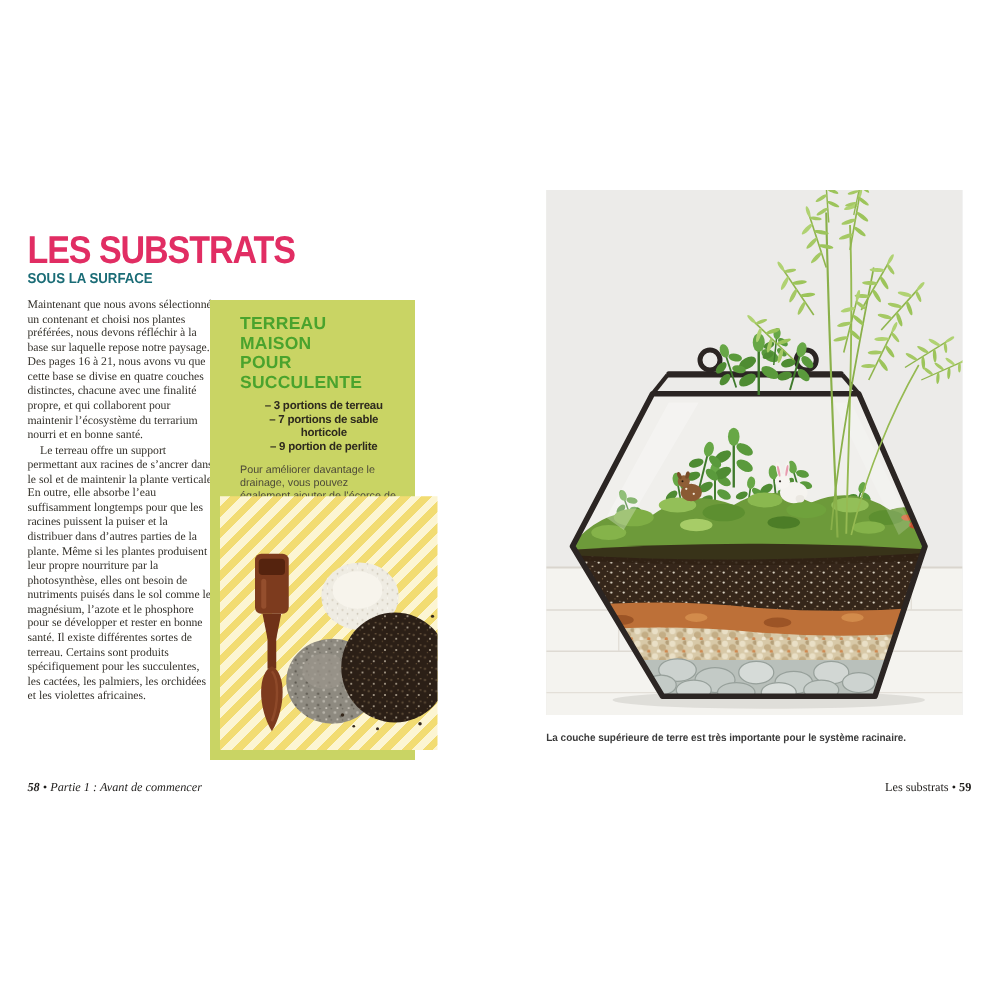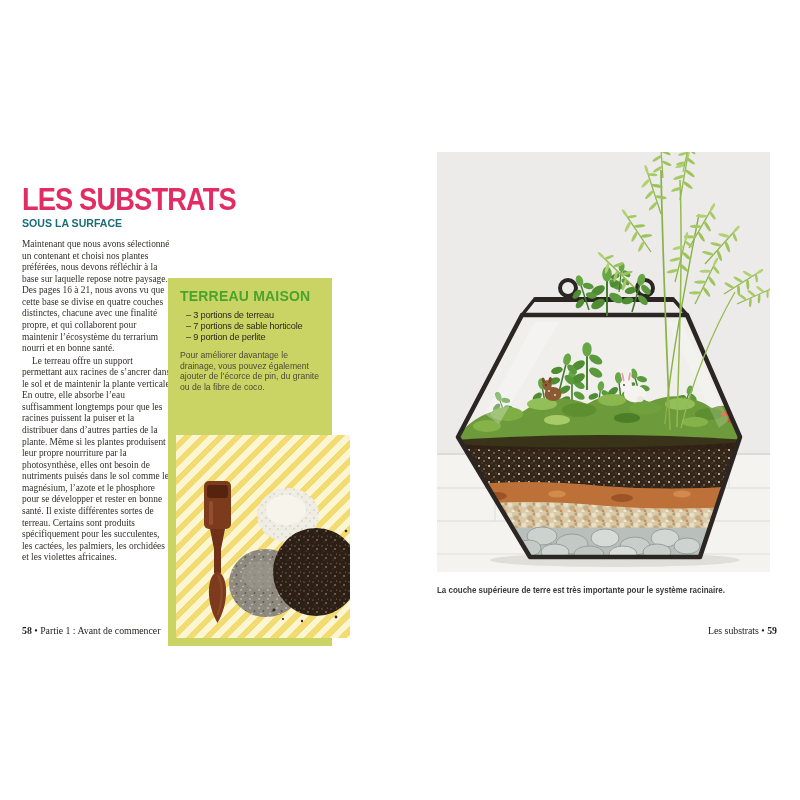--- a/index.html
+++ b/index.html
@@ -10,54 +10,55 @@
   .page-title{left:22px;top:182px;font-size:31px;font-weight:700;color:#e12d63;
     letter-spacing:-1px;transform:scaleX(0.88);transform-origin:left top;white-space:nowrap;}
   .page-subtitle{left:22px;top:217px;font-size:11.5px;font-weight:700;color:#1a6c76;
     letter-spacing:0;transform:scaleX(0.92);transform-origin:left top;white-space:nowrap;}
   .body-col{left:22px;top:239px;width:150px;font-family:"Liberation Serif",serif;
     font-size:9.4px;line-height:1.23;color:#33302a;}
   .body-col .para2{text-indent:10px;margin-top:1px;}
 
   
   .recipe-box{left:168px;top:240px;width:164px;height:368px;background:#c9d464;box-sizing:border-box;
-    padding:11px 12px 0 12px;margin-top:38px;}
+    padding:11px 12px 0 24px;}
   .recipe-title{font-size:14px;line-height:1.12;font-weight:700;color:#4aa32d;letter-spacing:.2px;}
   .recipe-intro,.recipe-outro{font-size:8.6px;line-height:1.26;color:#4d4a38;margin-top:7px;}
-  .recipe-list{margin:5px 0 0 6px;font-size:9.2px;line-height:1.2;font-weight:400;color:#2e2a1e;
-    letter-spacing:-.2px;}
+  .recipe-list{margin:5px 0 0 6px;font-size:9.2px;line-height:1.2;font-weight:700;color:#2e2a1e;
+    letter-spacing:-.2px;text-align:center;}
   .recipe-photo{position:absolute;left:8px;bottom:8px;width:174px;height:203px;
     background:repeating-linear-gradient(135deg,#fcf5d2 0px,#fcf5d2 6px,#f2dc72 6px,#f2dc72 12px);}
   .recipe-photo svg{display:block;}
 
   
   .hero-photo{left:437px;top:152px;width:333px;height:420px;background:#ecebe9;}
   .hero-caption{left:437px;top:585px;width:333px;font-size:8.4px;font-weight:700;color:#3a3a3a;
     letter-spacing:0;transform:scaleX(0.95);transform-origin:left top;}
 
   
   .footer{top:625px;font-family:"Liberation Serif",serif;font-size:9.8px;color:#1e1c1a;}
-  .footer-left{left:22px;}
+  .footer-left{left:22px;font-style:italic;}
   .footer-right{right:23px;text-align:left;}
   .footer b{font-weight:700;}
 </style>
 </head>
 <body>
 
 <div class="abs page-title">LES SUBSTRATS</div>
 <div class="abs page-subtitle">SOUS LA SURFACE</div>
 
 <div class="abs body-col">
   <div class="para1">Maintenant que nous avons sélectionné un contenant et choisi nos plantes préférées, nous devons réfléchir à la base sur laquelle repose notre paysage. Des pages 16 à 21, nous avons vu que cette base se divise en quatre couches distinctes, chacune avec une finalité propre, et qui collaborent pour maintenir l’écosystème du terrarium nourri et en bonne santé.</div>
   <div class="para2">Le terreau offre un support permettant aux racines de s’ancrer dans le sol et de maintenir la plante verticale. En outre, elle absorbe l’eau suffisamment longtemps pour que les racines puissent la puiser et la distribuer dans d’autres parties de la plante. Même si les plantes produisent leur propre nourriture par la photosynthèse, elles ont besoin de nutriments puisés dans le sol comme le magnésium, l’azote et le phosphore pour se développer et rester en bonne santé. Il existe différentes sortes de terreau. Certains sont produits spécifiquement pour les succulentes, les cactées, les palmiers, les orchidées et les violettes africaines.</div>
 </div>
 
 <div class="abs recipe-box">
   <div class="recipe-title">
     <div>TERREAU MAISON</div>
+    <div>POUR SUCCULENTE</div>
   </div>
   <div class="recipe-list">
     <div>– 3 portions de terreau</div>
     <div>– 7 portions de sable horticole</div>
     <div>– 9 portion de perlite</div>
   </div>
   <div class="recipe-outro">Pour améliorer davantage le drainage, vous pouvez également ajouter de l’écorce de pin, du granite ou de la fibre de coco.</div>
 
   <div class="recipe-photo">
     <svg width="174" height="203" viewBox="0 0 174 203">

